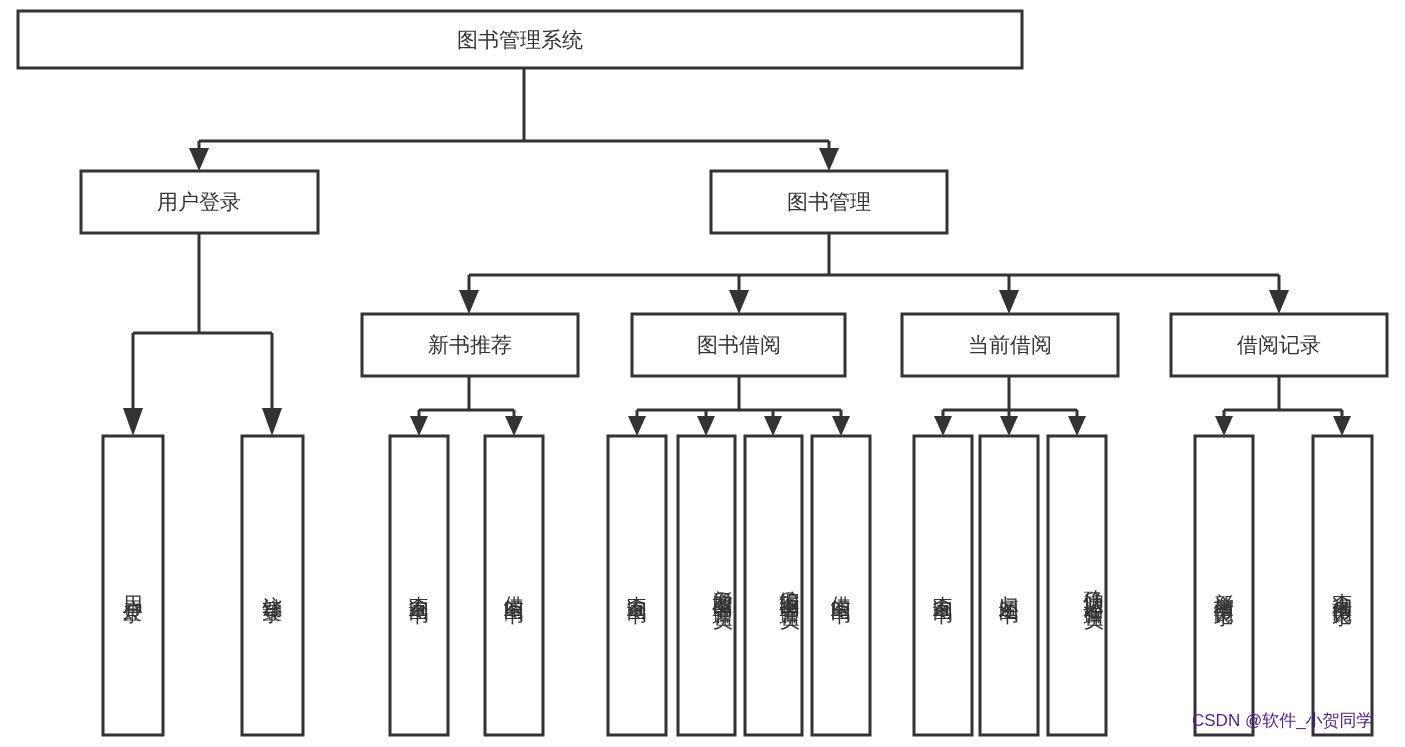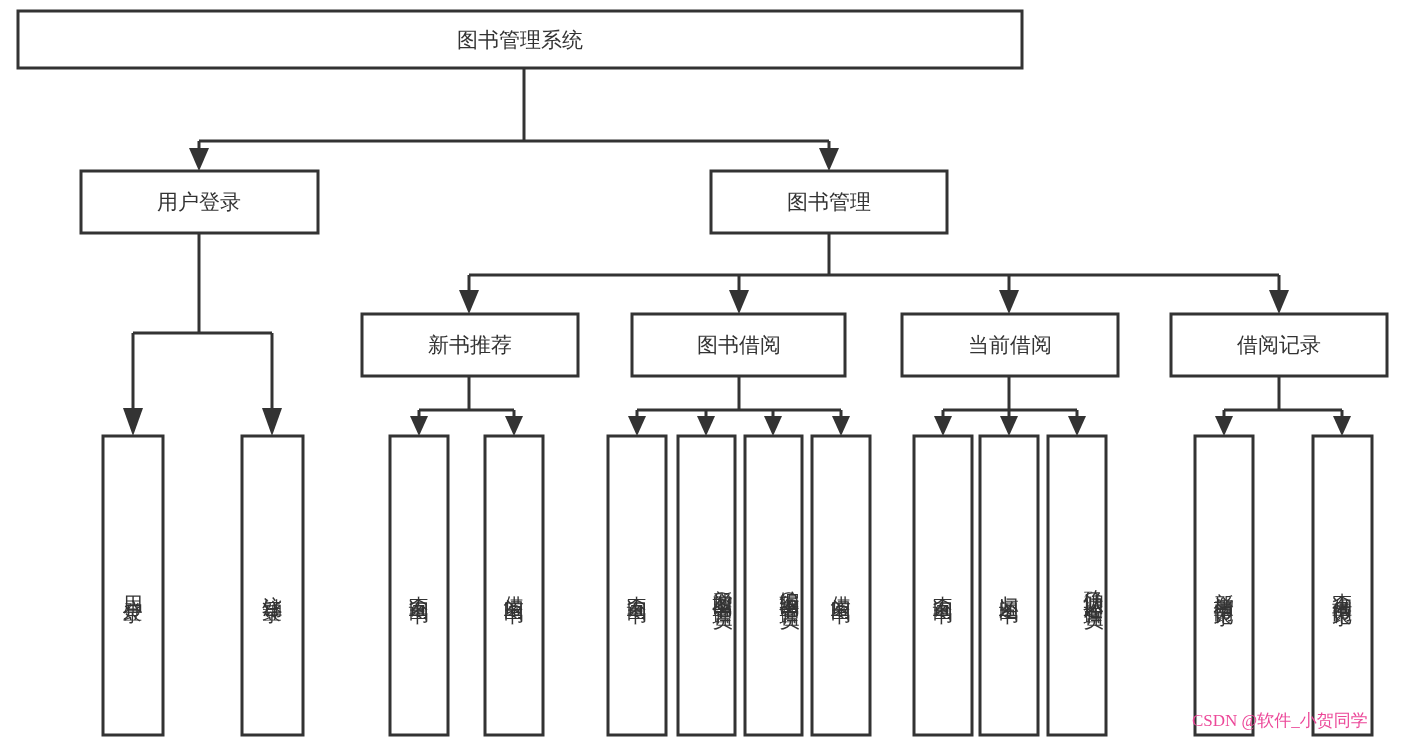--- a/index.html
+++ b/index.html
@@ -62,23 +62,23 @@
     align-items: flex-start;
     justify-content: center;
     white-space: nowrap;
     pointer-events: none;
   }
   .leaf-label.centered {
     align-items: center;
   }
   .watermark {
     position: absolute;
-    font-family: Liberation Serif, serif;
+    font-family: Liberation Sans, sans-serif;
     font-size: 17px;
-    color: #ec4899;
+    color: #4c1d95;
     white-space: nowrap;
     text-align: right;
   }
 </style>
 </head>
 <body>
 
 <div id="diagram-root">
 
   <svg id="flow-svg" viewBox="0 0 1405 747">

